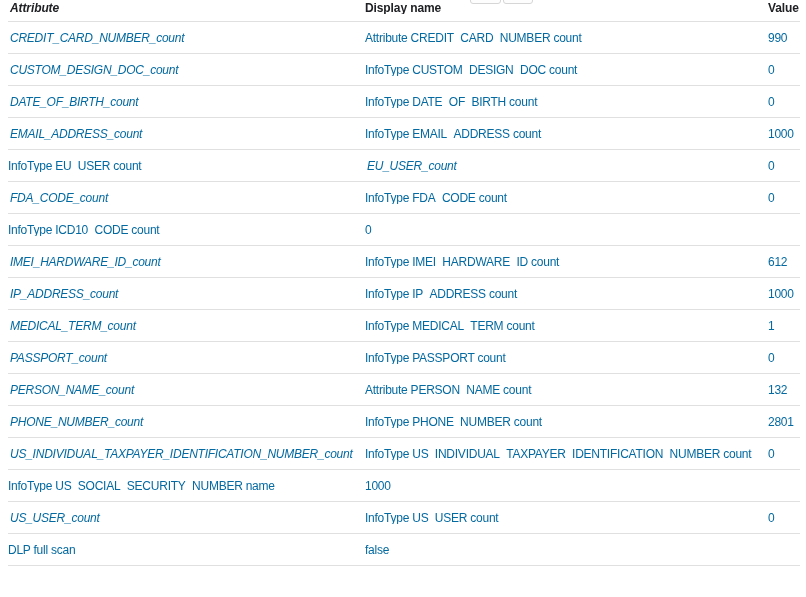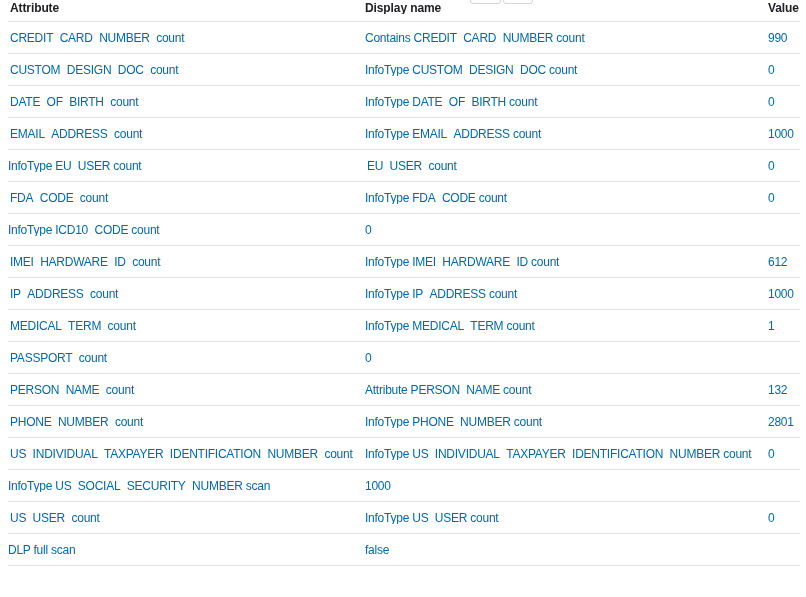--- a/index.html
+++ b/index.html
@@ -52,40 +52,40 @@
     align-items: center;
   }
   .cell {
     white-space: nowrap;
     overflow: hidden;
     font-size: 12px;
     color: #0369a1;
     letter-spacing: -0.24px;
     line-height: 1;
   }
-  .col-attr { padding-left: 2px; }
+  .col-attr { padding-left: 2px; font-style: italic; }
 </style>
 </head>
 <body>
 
 <div class="table-wrap">
 
   <div class="cropped-btn b1"></div>
   <div class="cropped-btn b2"></div>
 
   <div class="grid-row header-row">
     <div class="cell col-attr">Attribute</div>
     <div class="cell">Display name</div>
     <div class="cell">Value</div>
   </div>
 
   <div id="table-body">
   <div class="grid-row data-row">
     <div class="cell col-attr">CREDIT_CARD_NUMBER_count</div>
-    <div class="cell">Contains CREDIT_CARD_NUMBER count</div>
+    <div class="cell">Attribute CREDIT_CARD_NUMBER count</div>
     <div class="cell">990</div>
   </div>
 
   <div class="grid-row data-row">
     <div class="cell col-attr">CUSTOM_DESIGN_DOC_count</div>
     <div class="cell">InfoType CUSTOM_DESIGN_DOC count</div>
     <div class="cell">0</div>
   </div>
 
   <div class="grid-row data-row">
@@ -130,20 +130,21 @@
   </div>
 
   <div class="grid-row data-row">
     <div class="cell col-attr">MEDICAL_TERM_count</div>
     <div class="cell">InfoType MEDICAL_TERM count</div>
     <div class="cell">1</div>
   </div>
 
   <div class="grid-row data-row">
     <div class="cell col-attr">PASSPORT_count</div>
+    <div class="cell">InfoType PASSPORT count</div>
     <div class="cell">0</div>
   </div>
 
   <div class="grid-row data-row">
     <div class="cell col-attr">PERSON_NAME_count</div>
     <div class="cell">Attribute PERSON_NAME count</div>
     <div class="cell">132</div>
   </div>
 
   <div class="grid-row data-row">
@@ -152,21 +153,21 @@
     <div class="cell">2801</div>
   </div>
 
   <div class="grid-row data-row">
     <div class="cell col-attr">US_INDIVIDUAL_TAXPAYER_IDENTIFICATION_NUMBER_count</div>
     <div class="cell">InfoType US_INDIVIDUAL_TAXPAYER_IDENTIFICATION_NUMBER count</div>
     <div class="cell">0</div>
   </div>
 
   <div class="grid-row data-row">
-    <div class="cell">InfoType US_SOCIAL_SECURITY_NUMBER scan</div>
+    <div class="cell">InfoType US_SOCIAL_SECURITY_NUMBER name</div>
     <div class="cell">1000</div>
   </div>
 
   <div class="grid-row data-row">
     <div class="cell col-attr">US_USER_count</div>
     <div class="cell">InfoType US_USER count</div>
     <div class="cell">0</div>
   </div>
 
   <div class="grid-row data-row">

